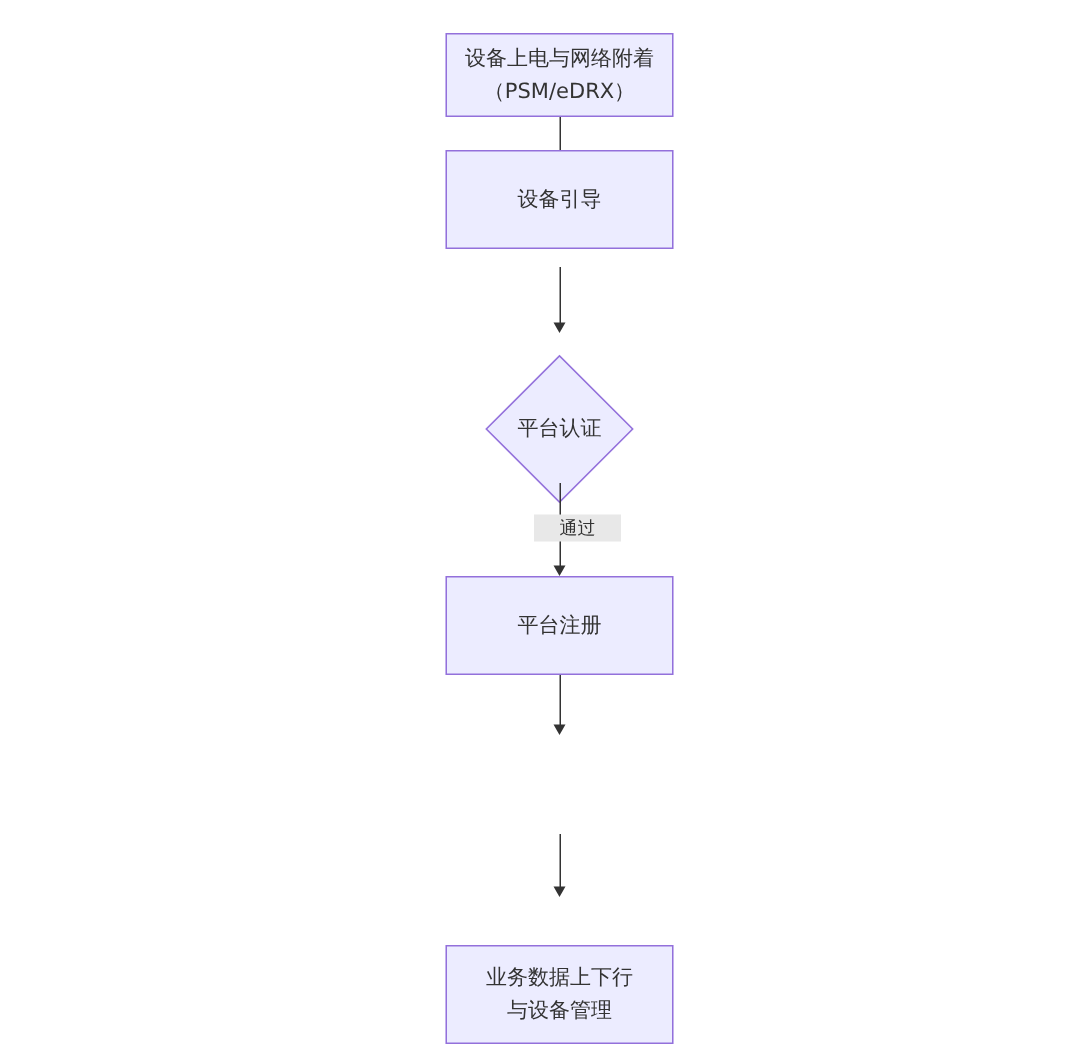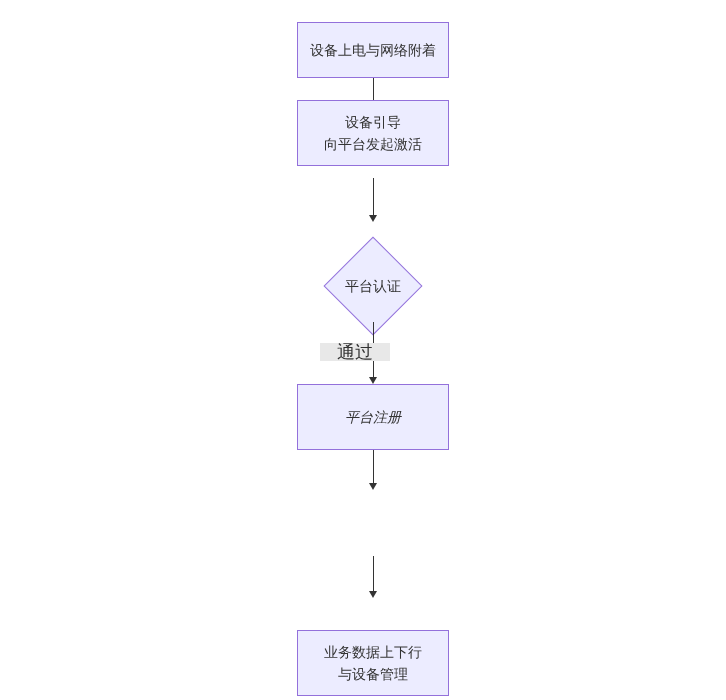--- a/index.html
+++ b/index.html
@@ -79,64 +79,64 @@
     left: 1.5px;
     width: 0;
     height: 0;
     border-left: 4.5px solid transparent;
     border-right: 4.5px solid transparent;
     border-top: 7px solid var(--arrow-color);
   }
 
   .edge-label {
     position: absolute;
-    left: 355px;
+    left: 385px;
     transform: translateX(-50%);
     background: var(--label-bg);
     color: var(--text-color);
-    font-size: 18px;
+    font-size: 12px;
     line-height: 18px;
     padding: 0 17px;
     z-index: 2;
     white-space: nowrap;
   }
 
   
   #node-power   { top: 22px;  height: 56px; }
   #node-boot    { top: 100px; height: 66px; }
   #node-auth    { top: 236px; }
-  #node-reg     { top: 384px; height: 66px; font-style: italic; }
+  #node-reg     { top: 384px; height: 66px; }
   #node-channel { top: 490px; height: 66px; }
   #node-biz     { top: 630px; height: 66px; }
 
   #edge-1 { top: 78px;  height: 34px; }
   #edge-2 { top: 178px; height: 44px; }
   #edge-3 { top: 322px; height: 62px; }
   #edge-4 { top: 450px; height: 40px; }
   #edge-5 { top: 556px; height: 42px; }
 
   #edge-label-pass { top: 343px; }
 </style>
 </head>
 <body>
 
 <div class="canvas">
 
   <div class="node rect" id="node-power">
     <span class="node-text">设备上电与网络附着</span>
+    <span class="node-text">（PSM/eDRX）</span>
   </div>
 
   <div class="edge" id="edge-1">
     <div class="edge-line"></div>
     <div class="edge-head"></div>
   </div>
 
   <div class="node rect" id="node-boot">
     <span class="node-text">设备引导</span>
-    <span class="node-text">向平台发起激活</span>
   </div>
 
   <div class="edge" id="edge-2">
     <div class="edge-line"></div>
     <div class="edge-head"></div>
   </div>
 
   <div class="node diamond" id="node-auth">
     <div class="diamond-shape"></div>
     <span class="node-text">平台认证</span>

